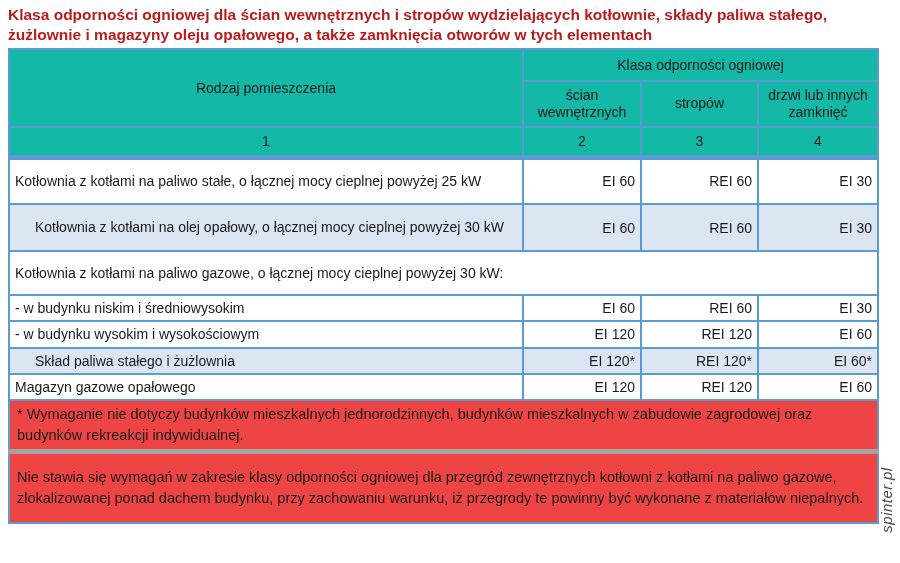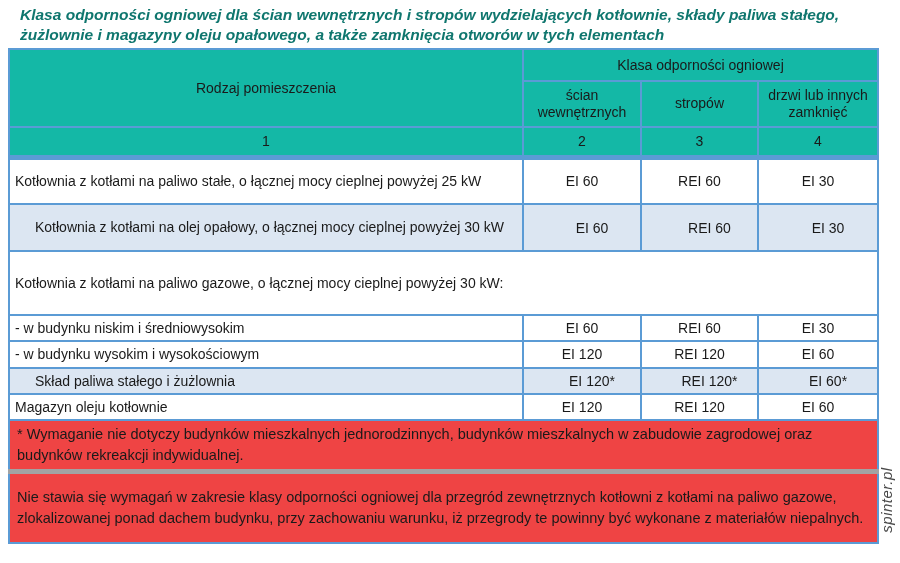--- a/index.html
+++ b/index.html
@@ -10,27 +10,26 @@
   }
   .page {
     position: relative;
     width: 900px;
     height: 563px;
     background: #ffffff;
     overflow: hidden;
   }
   .doc-title {
     position: absolute;
-    left: 20px; top: 5px;
+    left: 8px; top: 5px;
     width: 868px;
     font-size: 15.5px;
     font-weight: bold;
-    font-style: italic;
     line-height: 1.32;
-    color: #0f766e;
+    color: #b91c1c;
   }
   table.fire-table {
     position: absolute;
     left: 8px; top: 48px;
     width: 869px;
     border-collapse: collapse;
     table-layout: fixed;
     font-size: 14px;
   }
   table.fire-table col.c1 { width: 514px; }
@@ -50,24 +49,24 @@
     background: #14b8a6;
     text-align: center;
   }
   th.group { border-bottom: none; height: 32px; }
   tr.subhead th { border-top: none; height: 46px; line-height: 1.25; }
   tr.numrow td { height: 30px; }
   tr.numrow td { border-bottom: 5px solid #5B9BD5; }
 
   
   td.label { text-align: left; padding-left: 6px; line-height: 1.45; }
-  td.val   { text-align: center; }
+  td.val   { text-align: right; }
   tr.shaded td { background: #DCE6F2; padding-left: 25px; }
   tr.rtall td { height: 47px; margin-left: 48px; }
-  tr.rfull td { height: 64px; vertical-align: middle; }
+  tr.rfull td { height: 44px; vertical-align: middle; }
   tr.rshort td { height: 22px; }
 
   
   tr.note td {
     background: #ef4444;
     text-align: left;
     padding: 3px 7px;
     line-height: 1.45;
     font-size: 14.5px;
   }
@@ -148,21 +147,21 @@
         <td class="val">REI 120</td>
         <td class="val">EI 60</td>
       </tr>
       <tr class="rshort shaded">
         <td class="label">Skład paliwa stałego i żużlownia</td>
         <td class="val">EI 120*</td>
         <td class="val">REI 120*</td>
         <td class="val">EI 60*</td>
       </tr>
       <tr class="rshort">
-        <td class="label">Magazyn oleju kotłownie</td>
+        <td class="label">Magazyn gazowe opałowego</td>
         <td class="val">EI 120</td>
         <td class="val">REI 120</td>
         <td class="val">EI 60</td>
       </tr>
       <tr class="note note1">
         <td colspan="4">* Wymaganie nie dotyczy budynków mieszkalnych jednorodzinnych, budynków mieszkalnych w zabudowie zagrodowej oraz budynków rekreakcji indywidualnej.</td>
       </tr>
       <tr class="note note2">
         <td colspan="4">Nie stawia się wymagań w zakresie klasy odporności ogniowej dla przegród zewnętrznych kotłowni z kotłami na paliwo gazowe, zlokalizowanej ponad dachem budynku, przy zachowaniu warunku, iż przegrody te powinny być wykonane z materiałów niepalnych.</td>
       </tr>

